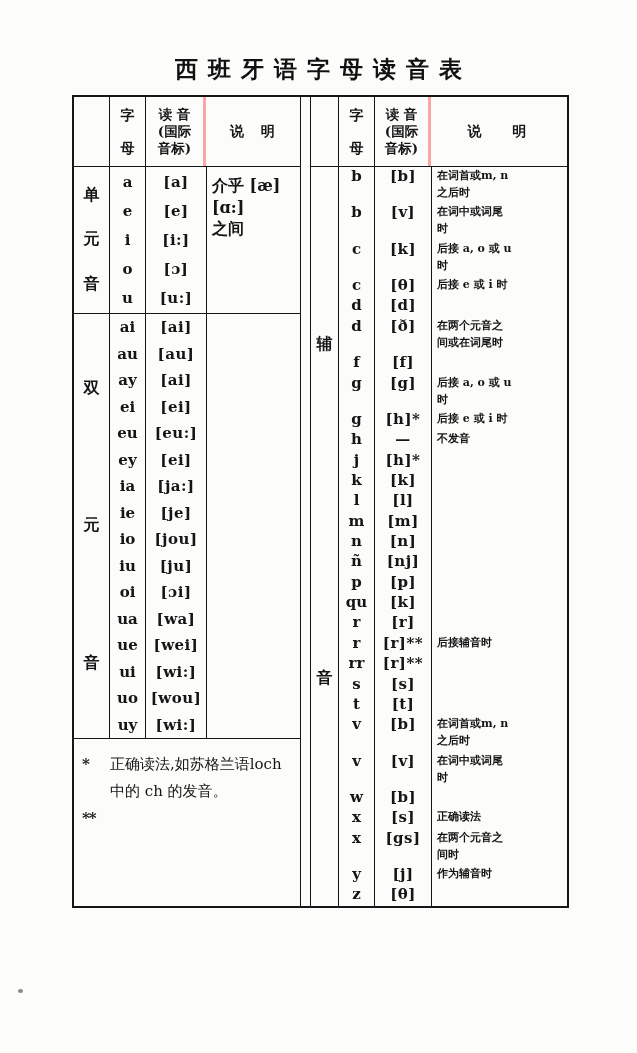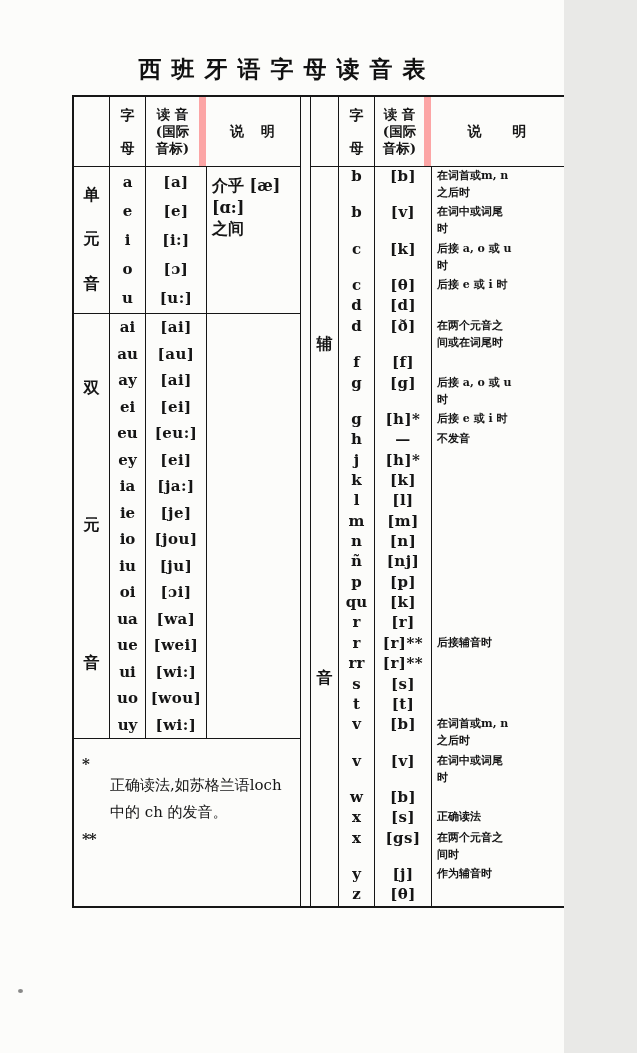--- a/index.html
+++ b/index.html
@@ -2,21 +2,21 @@
 <html><head>
 <meta charset="utf-8">
 <style>
   html,body { margin:0; padding:0; }
   body {
     width:637px; height:1053px;
     background:#e9e9e7;
     font-family:"DejaVu Serif","Liberation Serif",serif;
   }
   .page {
-    position:relative; width:564px; height:1053px;
+    position:relative; width:637px; height:1053px;
     background:#fcfcfa; color:#151515; overflow:hidden;
   }
   .title {
     position:absolute; top:54px; left:0; right:0; margin:0;
     text-align:center; font-size:23px; font-weight:bold;
     letter-spacing:10px; text-indent:10px; color:#111;
   }
   .tbl {
     position:absolute; left:72px; top:95px; width:497px; height:813px;
     border:2.5px solid #161616; box-sizing:border-box;
@@ -30,21 +30,21 @@
   
   .hrow { height:69px; flex:none; border-bottom:1.5px solid #161616; display:flex; }
   .hc {
     box-sizing:border-box; display:flex; align-items:center; justify-content:center;
     font-size:14px; font-weight:bold; text-align:center;
     white-space:pre-line; line-height:1.25;
   }
   .hc-label  { width:36px; flex:none; border-right:1px solid #161616; }
   .half.right .hc-label { width:28px; }
   .hc-letter { width:36px; flex:none; border-right:1px solid #161616; line-height:2.3; }
-  .hc-ipa    { width:60px; flex:none; border-right:7px solid #fca5a5; font-size:13.5px; }
+  .hc-ipa    { width:60px; flex:none; border-right:3px solid #fca5a5; font-size:13.5px; }
   .half.right .hc-ipa { width:56px; }
   .hc-note   { flex:1; letter-spacing:0.1em; }
   .half.right .hc-note { letter-spacing:0.6em; text-indent:0.3em; }
 
   
   .sec { display:flex; box-sizing:border-box; }
   .sec-mono { height:147px; flex:none; border-bottom:1.5px solid #161616; }
   .sec-di   { height:425px; flex:none; border-bottom:1.5px solid #161616; }
   .sec-label {
     width:36px; flex:none; border-right:1px solid #161616;
@@ -70,21 +70,21 @@
   .sec-di .sec-note { padding-top:288px; }
 
   
   .footnotes { flex:1; padding:12px 4px 0 4px; box-sizing:border-box; }
   .fn { display:flex; }
   .fn-marker {
     width:28px; flex:none; text-align:left; padding-left:4px;
     font-weight:bold; font-size:15px; line-height:1.8; letter-spacing:-1px;
   }
   .fn-text {
-    flex:1; font-size:15px; line-height:1.8; white-space:pre-line; font-weight:500;margin-top:21px;
+    flex:1; font-size:15px; line-height:1.8; white-space:pre-line; font-weight:500;
   }
 
   
   .r-body { flex:1; display:flex; overflow:hidden; min-height:0; }
   .r-label {
     width:28px; flex:none; border-right:1px solid #161616; box-sizing:border-box;
     display:flex; flex-direction:column; justify-content:space-around; align-items:center;
     font-size:16px; font-weight:bold; padding:10px 0 60px 0;
   }
   .r-rows { flex:1; display:flex; flex-direction:column; min-width:0; }

